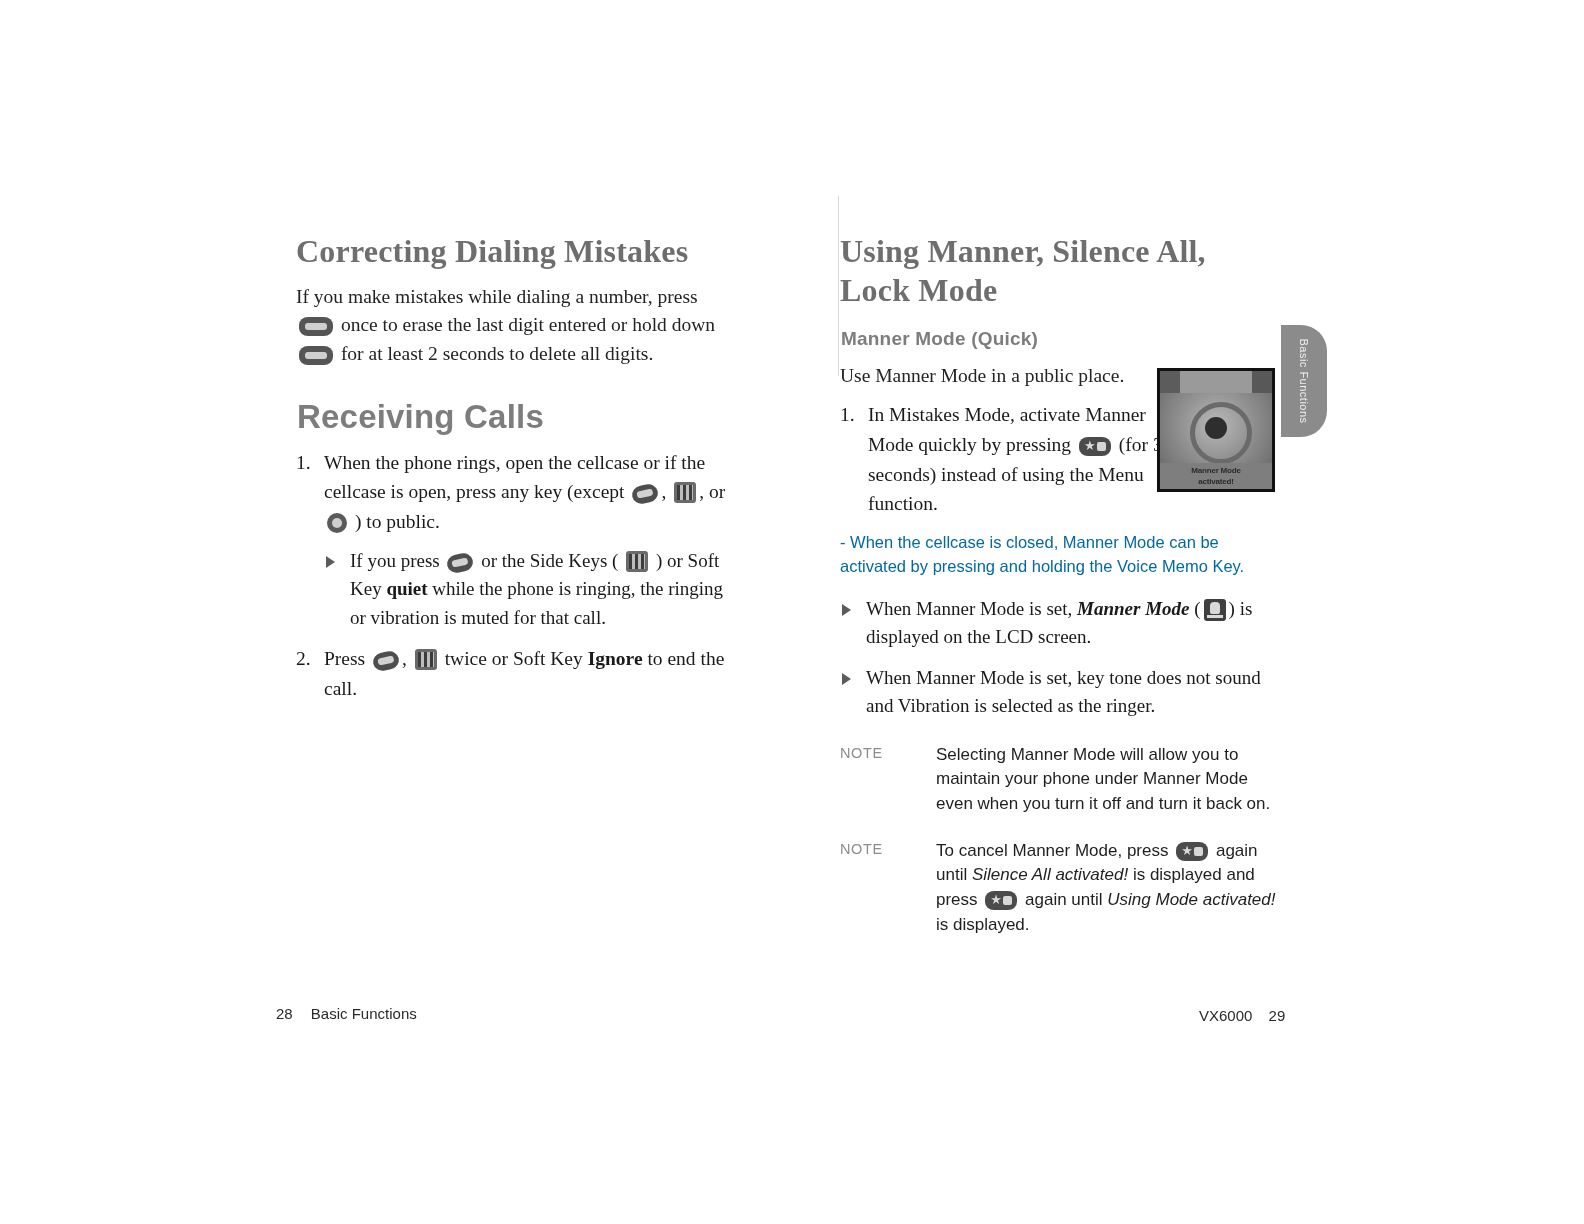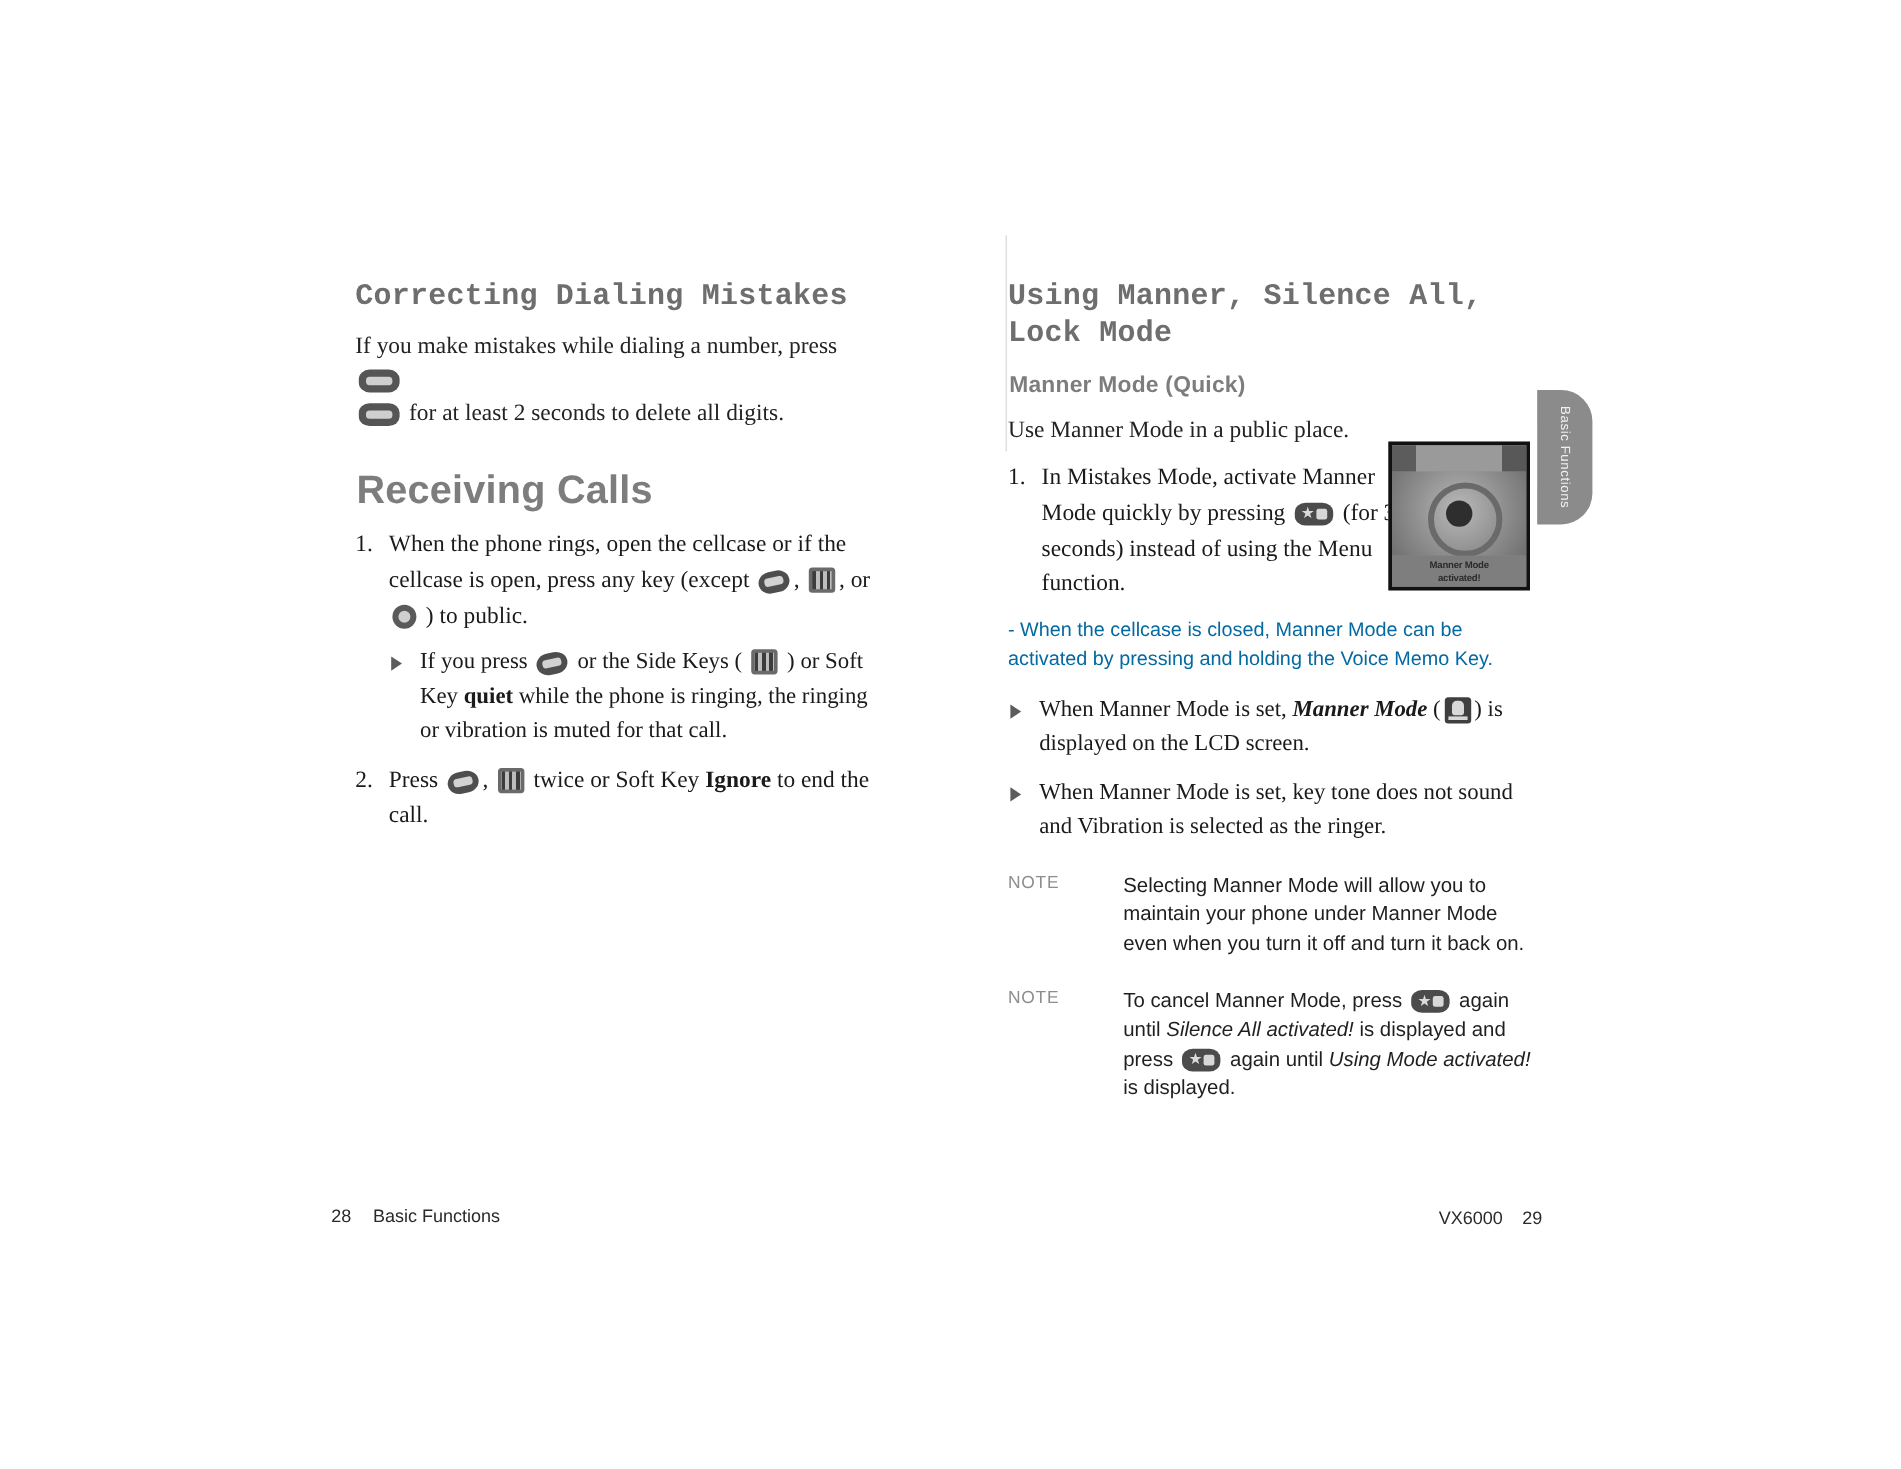--- a/index.html
+++ b/index.html
@@ -38,22 +38,22 @@
   .spread-gutter {
     position: absolute;
     left: 838px;
     top: 196px;
     width: 1px;
     height: 180px;
     background: #d8d8d8;
   }
 
   h1.head {
-    font-family: Liberation Mono, monospace;
-    font-size: 25px;
+    font-family: Liberation Serif, serif;
+    font-size: 32px;
     font-weight: bold;
     color: #6e6e6e;
     margin: 0 0 12px 0;
     letter-spacing: 0.2px;
     line-height: 1.22;
   }
   h2.subhead {
     font-family: "Liberation Sans", sans-serif;
     font-size: 19px;
     font-weight: bold;
@@ -349,20 +349,21 @@
   <div class="spread-gutter"></div>
 
   <div class="col-left">
 
     <h1 class="head">Correcting Dialing Mistakes</h1>
 
     <p class="body">
       <span>If you make mistakes while dialing a number, press</span>
       <br>
       <span class="key clr"></span>
+      <span>once to erase the last digit entered or hold down</span>
       <br>
       <span class="key clr"></span>
       <span>for at least 2 seconds to delete all digits.</span>
     </p>
 
     <h2 class="subhead" style="font-size:33px;margin-top:30px;">Receiving Calls</h2>
 
     <ol class="numlist">
       <li>
         <span class="num">1.</span>

